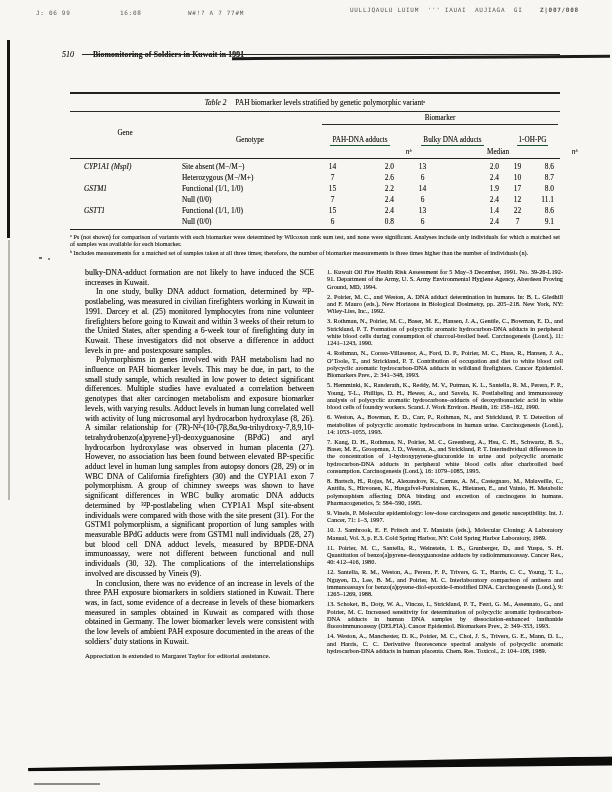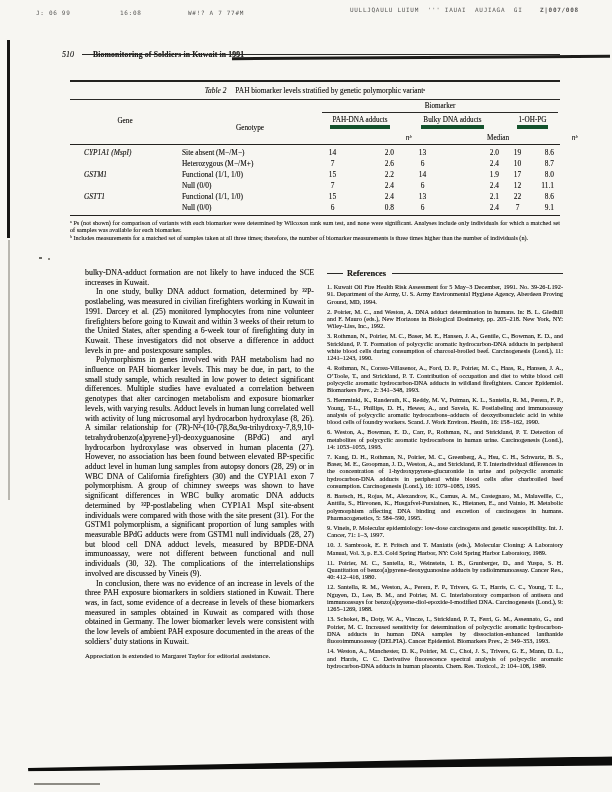--- a/index.html
+++ b/index.html
@@ -25,31 +25,31 @@
   .bottom-dash { position:absolute; left:34px; top:783px; width:66px; height:2px; background:#8d8b84; }
 
   
   .run-header { position:absolute; top:43px; left:62px; }
   .pagenum  { font-style:italic; font-size:8px; margin-right:15px; }
   .runtitle { font-weight:bold; font-size:7.7px; letter-spacing:.15px; }
   .hr1 { position:absolute; top:54px; left:82px; width:478px; height:1.2px; background:#2a2927; }
   .hr2 { position:absolute; top:56px; left:232px; width:378px; height:2.6px; background:#1d1c1a; transform:rotate(-0.35deg); }
 
   
-  .tbl { position:absolute; left:70px; top:80px; width:490px; border-top:2.4px solid #23221f; }
+  .tbl { position:absolute; left:70px; top:92px; width:490px; border-top:2.4px solid #23221f; }
   .caption { text-align:center; font-size:7.4px; padding:4px 0 3.5px; border-bottom:1.1px solid #2a2927; }
   .cap-label { font-style:italic; margin-right:9px; }
   .grid { display:grid; grid-template-columns:110px 140px 25px 55px 45px 60px 25px 30px; }
   .thead { font-size:7.2px; }
   .bio { grid-column:3/9; text-align:center; padding:2.5px 2px 1px; }
   .bio span { display:inline-block; width:100%; border-bottom:1px solid #2a2927; padding-bottom:1.5px; }
   .hgene  { grid-column:1; text-align:center; padding-top:3px; }
   .hgtype { grid-column:2; text-align:center; padding-top:3px;margin-top:7px; }
   .group { text-align:center; padding:2px 1px 0; }
-  .group span { display:inline-block; max-width:100%; border-bottom:4px solid #14532d; padding:0 2px 1.5px; white-space:nowrap; }
+  .group span { display:inline-block; max-width:100%; border-bottom:1px solid #14532d; padding:0 2px 1.5px; white-space:nowrap;margin-top:8px; }
   .g1 { grid-column:3/5; } .g2 { grid-column:5/7; } .g3 { grid-column:7/9; }
   .subrow { border-bottom:1.3px solid #23221f;gap:38px; }
   .subrow .cell { padding:2px 0 2px; }
   .sub-n { text-align:center; font-style:italic; }
   .sub-med { text-align:right; padding-right:5px !important; }
   .trow { height:11px; line-height:11px; font-size:7.4px; }
   .trow:first-child { margin-top:2px; }
   .gene  { font-style:italic; padding-left:14px; white-space:nowrap; }
   .gtype { padding-left:2px; white-space:nowrap; }
   .val-n   { text-align:center; }
@@ -164,21 +164,21 @@
           <div class="val-med">2.4</div>
           <div class="val-n">12</div>
           <div class="val-med">11.1</div>
         </div>
         <div class="grid trow">
           <div class="gene">GSTT1</div>
           <div class="gtype">Functional (1/1, 1/0)</div>
           <div class="val-n">15</div>
           <div class="val-med">2.4</div>
           <div class="val-n">13</div>
-          <div class="val-med">2.1</div>
+          <div class="val-med">1.4</div>
           <div class="val-n">22</div>
           <div class="val-med">8.6</div>
         </div>
         <div class="grid trow">
           <div class="gene"></div>
           <div class="gtype">Null (0/0)</div>
           <div class="val-n">6</div>
           <div class="val-med">0.8</div>
           <div class="val-n">6</div>
           <div class="val-med">2.4</div>
@@ -197,25 +197,20 @@
     <div class="colL">
       <div>
           <p class="noindent">bulky-DNA-adduct formation are not likely to have induced the SCE increases in Kuwait.</p>
           <p>In one study, bulky DNA adduct formation, determined by ³²P-postlabeling, was measured in civilian firefighters working in Kuwait in 1991. Darcey et al. (25) monitored lymphocytes from nine volunteer firefighters before going to Kuwait and within 3 weeks of their return to the United States, after spending a 6-week tour of firefighting duty in Kuwait. These investigators did not observe a difference in adduct levels in pre- and postexposure samples.</p>
           <p>Polymorphisms in genes involved with PAH metabolism had no influence on PAH biomarker levels. This may be due, in part, to the small study sample, which resulted in low power to detect significant differences. Multiple studies have evaluated a correlation between genotypes that alter carcinogen metabolism and exposure biomarker levels, with varying results. Adduct levels in human lung correlated well with activity of lung microsomal aryl hydrocarbon hydroxylase (8, 26). A similar relationship for (7R)-N²-(10-(7β,8α,9α-trihydroxy-7,8,9,10-tetrahydrobenzo(a)pyrene]-yl)-deoxyguanosine (BPdG) and aryl hydrocarbon hydroxylase was observed in human placenta (27). However, no association has been found between elevated BP-specific adduct level in human lung samples from autopsy donors (28, 29) or in WBC DNA of California firefighters (30) and the CYP1A1 exon 7 polymorphism. A group of chimney sweeps was shown to have significant differences in WBC bulky aromatic DNA adducts determined by ³²P-postlabeling when CYP1A1 MspI site-absent individuals were compared with those with the site present (31). For the GSTM1 polymorphism, a significant proportion of lung samples with measurable BPdG adducts were from GSTM1 null individuals (28, 27) but blood cell DNA adduct levels, measured by BPDE-DNA immunoassay, were not different between functional and null individuals (30, 32). The complications of the interrelationships involved are discussed by Vineis (9).</p>
           <p>In conclusion, there was no evidence of an increase in levels of the three PAH exposure biomarkers in soldiers stationed in Kuwait. There was, in fact, some evidence of a decrease in levels of these biomarkers measured in samples obtained in Kuwait as compared with those obtained in Germany. The lower biomarker levels were consistent with the low levels of ambient PAH exposure documented in the areas of the soldiers’ duty stations in Kuwait.</p>
         </div>
       <div class="ack-t">Appreciation is extended to Margaret Taylor for editorial assistance.</div>
     </div>
     <div class="colR">
-      <div class="refs-h">
-        <span class="line-l"></span>
-        <span>References</span>
-        <span class="line-r"></span>
-      </div>
       <div>
           <p class="ref">1. Kuwait Oil Fire Health Risk Assessment for 5 May–3 December, 1991. No. 39-26-L192-91. Department of the Army, U. S. Army Environmental Hygiene Agency, Aberdeen Proving Ground, MD, 1994.</p>
           <p class="ref">2. Poirier, M. C., and Weston, A. DNA adduct determination in humans. In: B. L. Gledhill and F. Mauro (eds.), New Horizons in Biological Dosimetry, pp. 205–218. New York, NY: Wiley-Liss, Inc., 1992.</p>
           <p class="ref">3. Rothman, N., Poirier, M. C., Baser, M. E., Hansen, J. A., Gentile, C., Bowman, E. D., and Strickland, P. T. Formation of polycyclic aromatic hydrocarbon-DNA adducts in peripheral white blood cells during consumption of charcoal-broiled beef. Carcinogenesis (Lond.), 11: 1241–1243, 1990.</p>
           <p class="ref">4. Rothman, N., Correa-Villasenor, A., Ford, D. P., Poirier, M. C., Haas, R., Hansen, J. A., O’Toole, T., and Strickland, P. T. Contribution of occupation and diet to white blood cell polycyclic aromatic hydrocarbon-DNA adducts in wildland firefighters. Cancer Epidemiol. Biomarkers Prev., 2: 341–348, 1993.</p>
           <p class="ref">5. Hemminki, K., Randerath, K., Reddy, M. V., Putman, K. L., Santella, R. M., Perera, F. P., Young, T-L., Phillips, D. H., Hewer, A., and Savela, K. Postlabeling and immunoassay analysis of polycyclic aromatic hydrocarbons–adducts of deoxyribonucleic acid in white blood cells of foundry workers. Scand. J. Work Environ. Health, 16: 158–162, 1990.</p>
           <p class="ref">6. Weston, A., Bowman, E. D., Carr, P., Rothman, N., and Strickland, P. T. Detection of metabolites of polycyclic aromatic hydrocarbons in human urine. Carcinogenesis (Lond.), 14: 1053–1055, 1993.</p>
           <p class="ref">7. Kang, D. H., Rothman, N., Poirier, M. C., Greenberg, A., Hsu, C. H., Schwartz, B. S., Baser, M. E., Groopman, J. D., Weston, A., and Strickland, P. T. Interindividual differences in the concentration of 1-hydroxypyrene-glucuronide in urine and polycyclic aromatic hydrocarbon-DNA adducts in peripheral white blood cells after charbroiled beef consumption. Carcinogenesis (Lond.), 16: 1079–1085, 1995.</p>
           <p class="ref">8. Bartsch, H., Rojas, M., Alexandrov, K., Camus, A. M., Castegnaro, M., Malaveille, C., Anttila, S., Hirvonen, K., Husgafvel-Pursiainen, K., Hietanen, E., and Vainio, H. Metabolic polymorphism affecting DNA binding and excretion of carcinogens in humans. Pharmacogenetics, 5: 584–590, 1995.</p>
           <p class="ref">9. Vineis, P. Molecular epidemiology: low-dose carcinogens and genetic susceptibility. Int. J. Cancer, 71: 1–3, 1997.</p>

